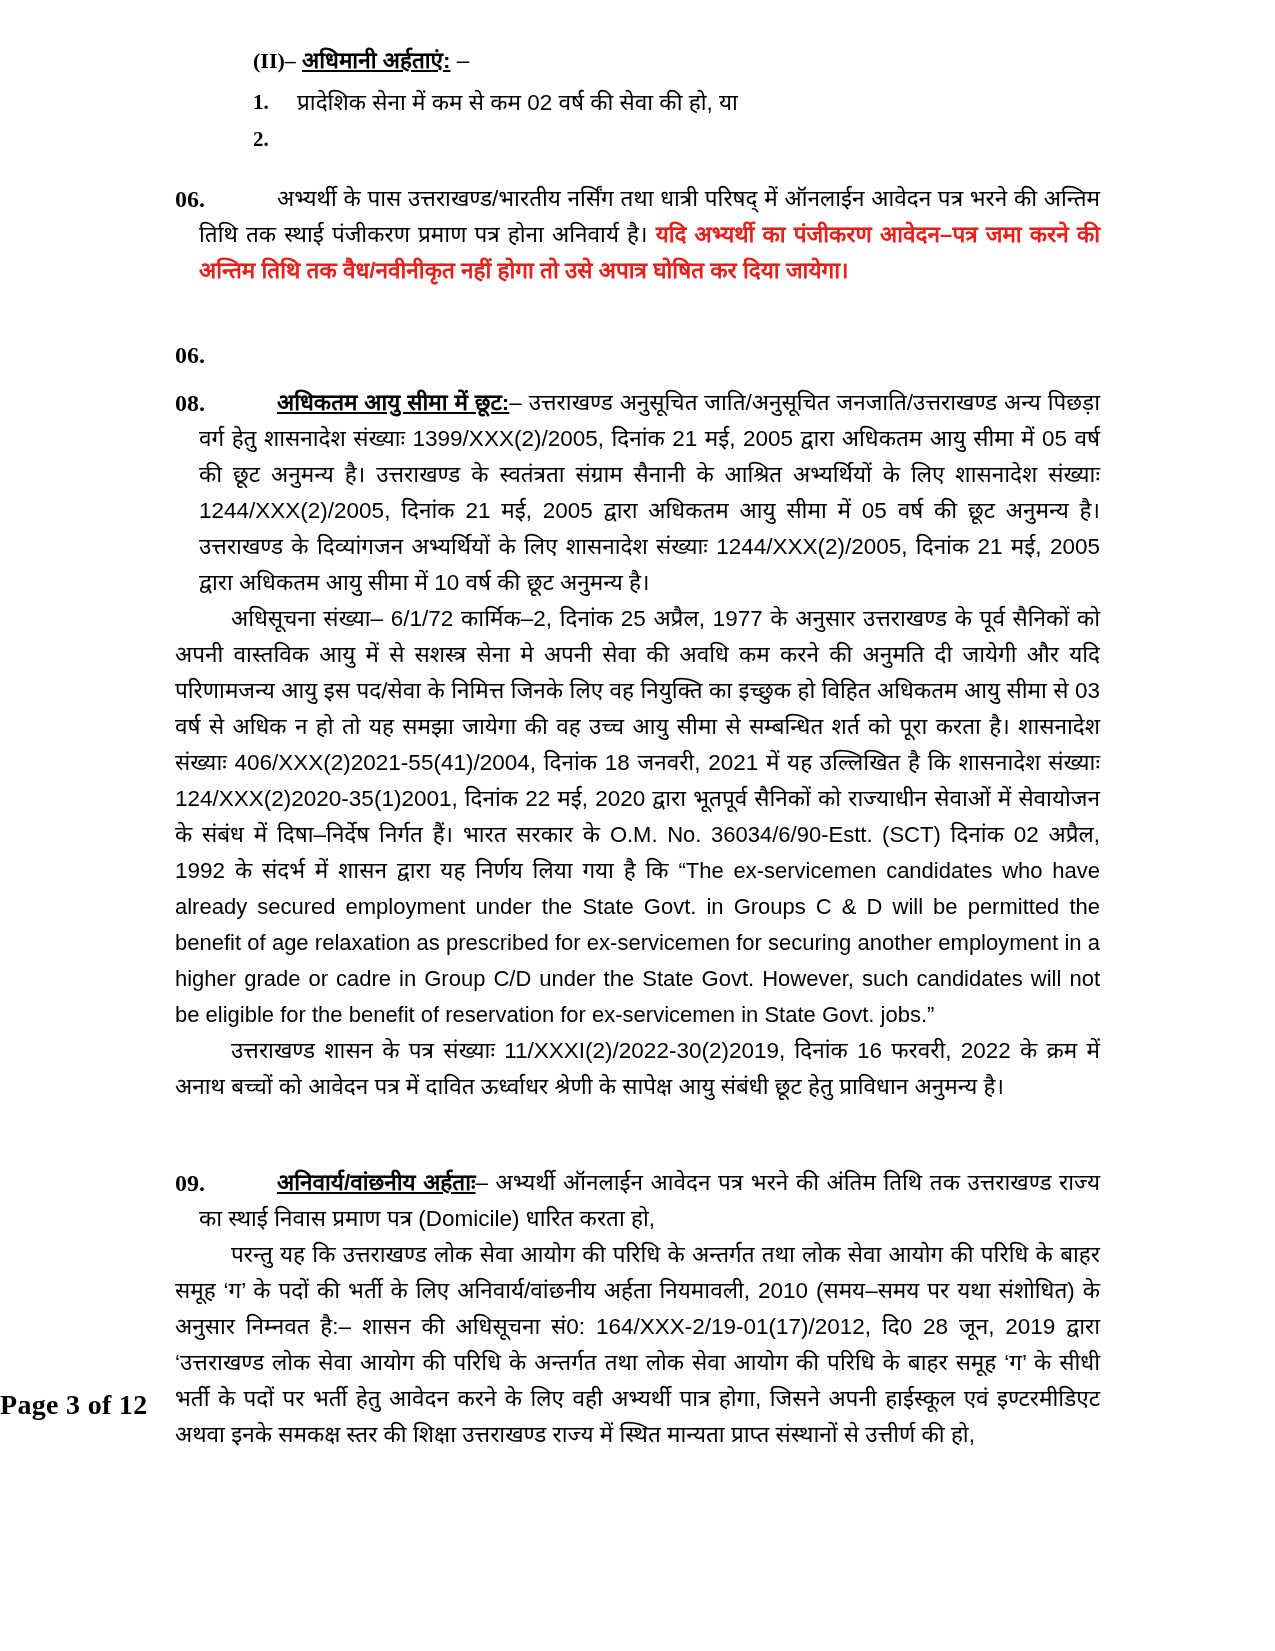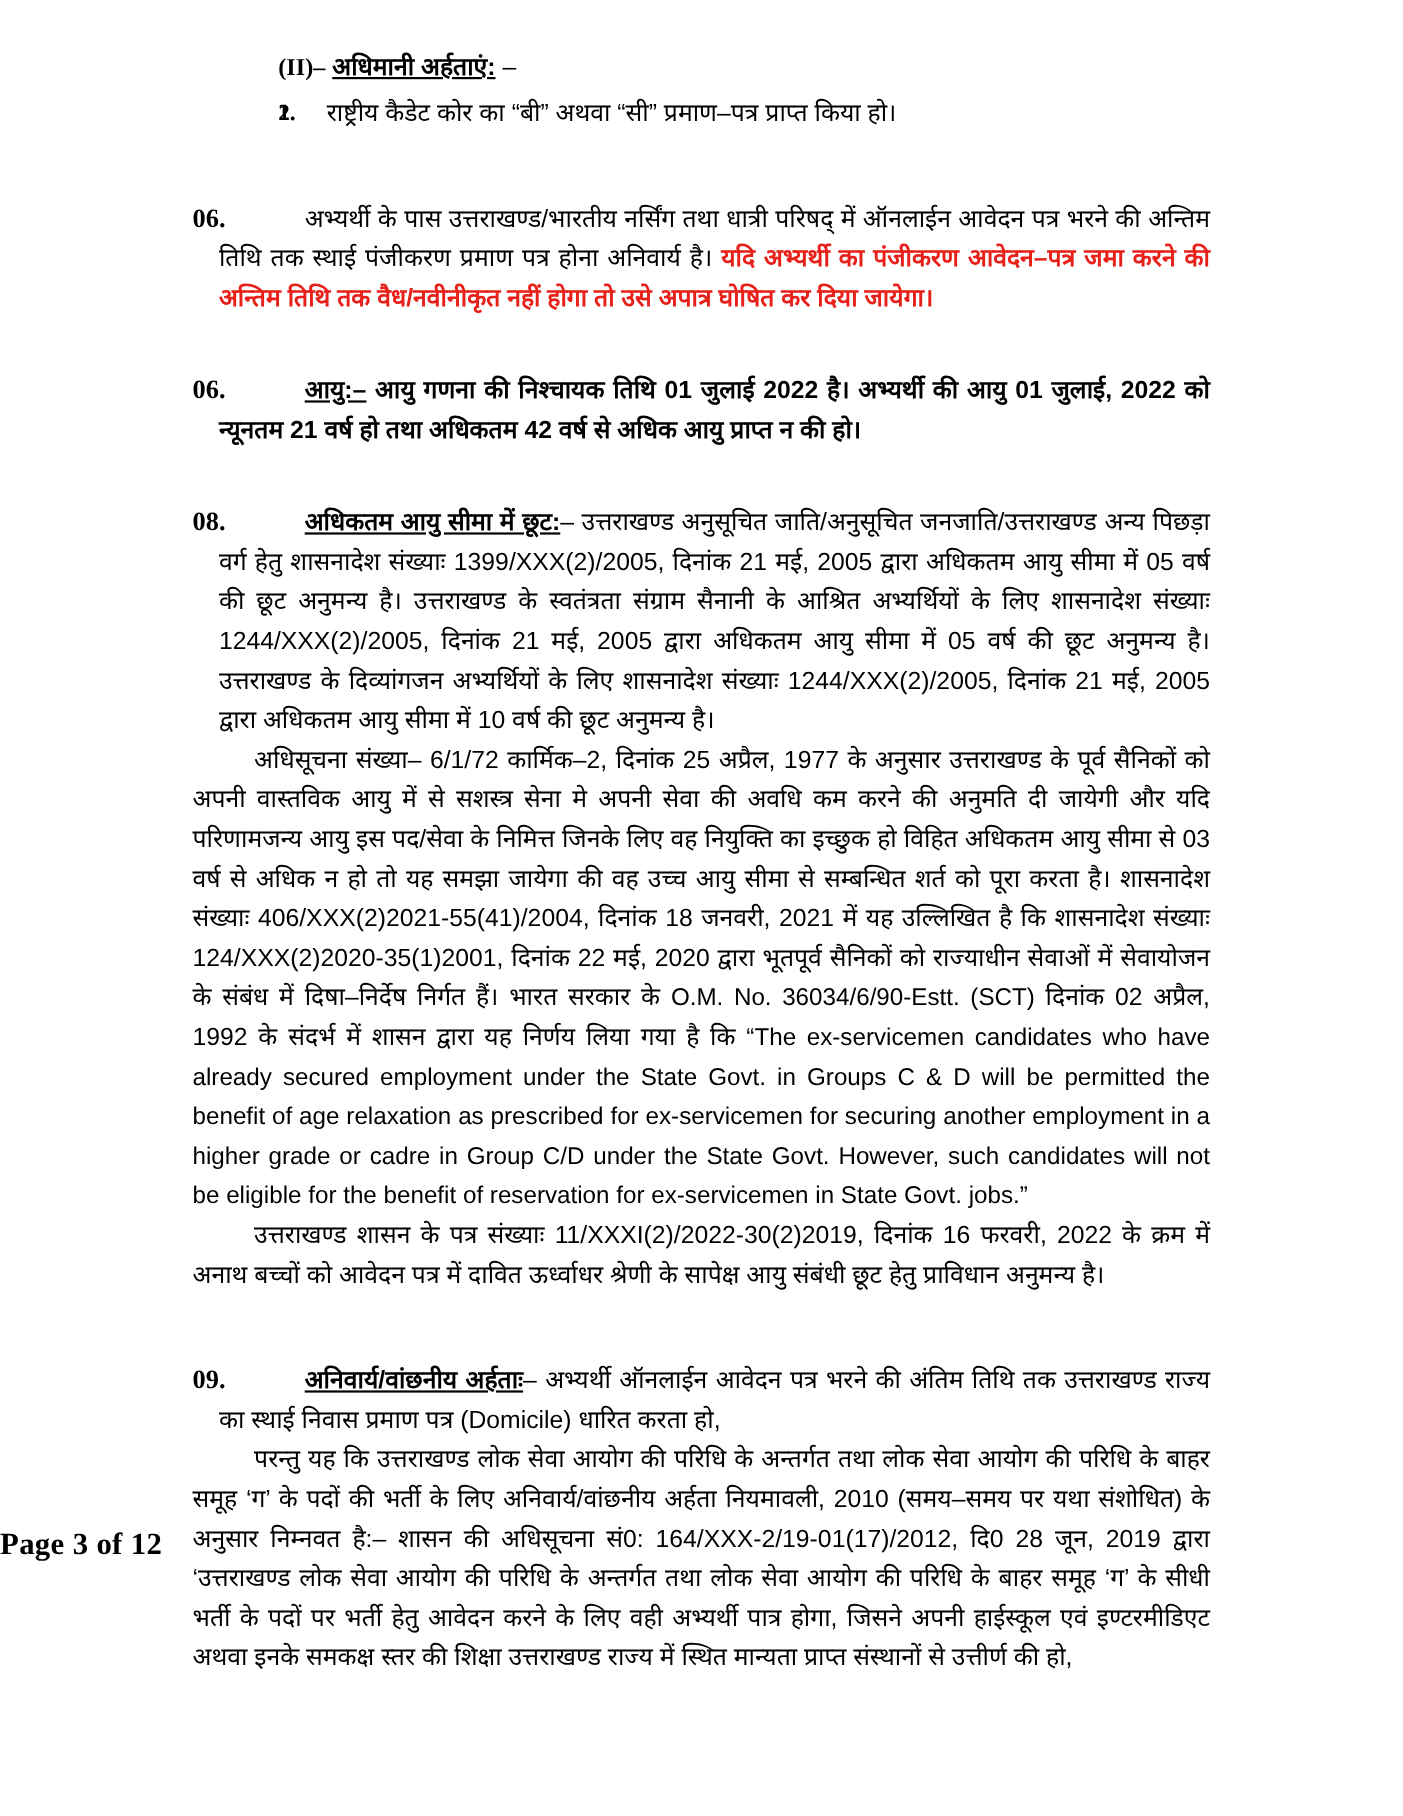--- a/index.html
+++ b/index.html
@@ -134,37 +134,36 @@
 </style>
 </head>
 <body>
 
 <div class="page">
   <div class="content">
 
     <div class="sub-head-block">
       <div class="sub-head-line"><span class="sub-head-num">(II)–</span> <span class="u b">अधिमानी अर्हताएं:</span><span> –</span></div>
       <ul class="ol-list">
-        <li><span class="marker">1.</span></li>
-        <li><span class="marker">2.</span><span>राष्ट्रीय कैडेट कोर का “बी” अथवा “सी” प्रमाण–पत्र प्राप्त किया हो।</span></li>
+        <li><span class="marker">1.</span><span>प्रादेशिक सेना में कम से कम 02 वर्ष की सेवा की हो, या</span></li>
+        <li><span class="marker">2.</span></li>
       </ul>
     </div>
 
     <div class="spacer-lg"></div>
 
     <div class="clause">
       <div class="cnum">06.</div>
       <div class="dev cbody"><span>अभ्यर्थी के पास उत्तराखण्ड/भारतीय नर्सिंग तथा धात्री परिषद् में ऑनलाईन आवेदन पत्र भरने की अन्तिम तिथि तक स्थाई पंजीकरण प्रमाण पत्र होना अनिवार्य है। </span><span class="red" style="color: rgb(232, 32, 26);">यदि अभ्यर्थी का पंजीकरण आवेदन–पत्र जमा करने की अन्तिम तिथि तक वैध/नवीनीकृत नहीं होगा तो उसे अपात्र घोषित कर दिया जायेगा।</span></div>
     </div>
 
     <div class="spacer-md"></div>
 
     <div class="clause">
       <div class="cnum">06.</div>
-      <div class="dev cbody"><span class="u b">आयु:–</span><span class="b">  आयु गणना की निश्चायक तिथि 01 जुलाई 2022 है। अभ्यर्थी की आयु 01 जुलाई, 2022 को न्यूनतम 21 वर्ष हो तथा अधिकतम 42 वर्ष से अधिक आयु प्राप्त न की हो।</span></div>
     </div>
 
     <div class="spacer-md"></div>
 
     <div class="clause">
       <div class="cnum">08.</div>
       <div class="dev cbody"><span class="u b">अधिकतम आयु सीमा में छूट:</span><span>– उत्तराखण्ड अनुसूचित जाति/अनुसूचित जनजाति/उत्तराखण्ड अन्य पिछड़ा वर्ग हेतु शासनादेश संख्याः 1399/XXX(2)/2005, दिनांक 21 मई, 2005 द्वारा अधिकतम आयु सीमा में 05 वर्ष की छूट अनुमन्य है। उत्तराखण्ड के स्वतंत्रता संग्राम सैनानी के आश्रित अभ्यर्थियों के लिए शासनादेश संख्याः 1244/XXX(2)/2005, दिनांक 21 मई, 2005 द्वारा अधिकतम आयु सीमा में 05 वर्ष की छूट अनुमन्य है। उत्तराखण्ड के दिव्यांगजन अभ्यर्थियों के लिए शासनादेश संख्याः 1244/XXX(2)/2005, दिनांक 21 मई, 2005 द्वारा अधिकतम आयु सीमा में 10 वर्ष की छूट अनुमन्य है।</span></div>
 
       <div class="dev para-indent"><span>अधिसूचना संख्या– 6/1/72 कार्मिक–2, दिनांक 25 अप्रैल, 1977 के अनुसार उत्तराखण्ड के पूर्व सैनिकों को अपनी वास्तविक आयु में से सशस्त्र सेना मे अपनी सेवा की अवधि कम करने की अनुमति दी जायेगी और यदि परिणामजन्य आयु इस पद/सेवा के निमित्त जिनके लिए वह नियुक्ति का इच्छुक हो विहित अधिकतम आयु सीमा से 03 वर्ष से अधिक न हो तो यह समझा जायेगा की वह उच्च आयु सीमा से सम्बन्धित शर्त को पूरा करता है। शासनादेश संख्याः  406/XXX(2)2021-55(41)/2004,  दिनांक 18 जनवरी, 2021 में यह उल्लिखित है कि शासनादेश  संख्याः  124/XXX(2)2020-35(1)2001,  दिनांक 22 मई, 2020 द्वारा भूतपूर्व सैनिकों को राज्याधीन सेवाओं में सेवायोजन के संबंध में दिषा–निर्देष निर्गत हैं। भारत सरकार के </span><span class="eng nowrap">O.M. No. 36034/6/90-Estt. (SCT)</span><span> दिनांक 02 अप्रैल, 1992 के संदर्भ में शासन द्वारा यह निर्णय लिया गया है कि </span><span class="eng">“The ex-servicemen candidates who have already secured employment under the State Govt. in Groups C &amp; D will be permitted the benefit of age relaxation as prescribed for ex-servicemen for securing another employment in a higher grade or cadre in Group C/D under the State Govt. However, such candidates will not be eligible for the benefit of reservation for ex-servicemen in State Govt. jobs.”</span></div>
 

